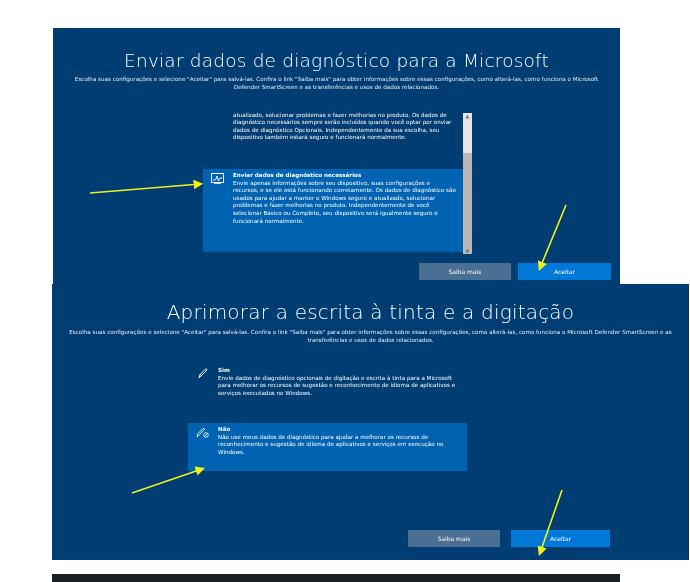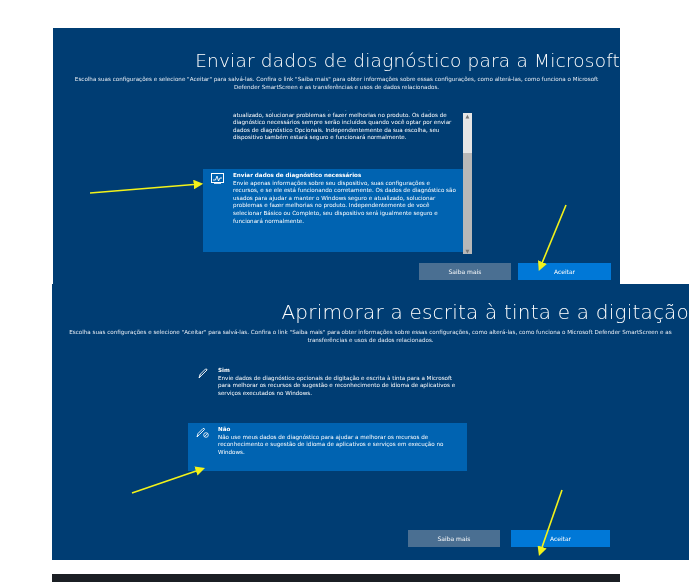--- a/index.html
+++ b/index.html
@@ -1,21 +1,21 @@
 <!DOCTYPE html>
 <html><head>
 <meta charset="utf-8">
 <style>
   html, body { margin:0; padding:0; background:#ffffff; }
   body { width:690px; height:582px; position:relative; overflow:hidden; font-family:"DejaVu Sans", sans-serif; }
   .panel { position:absolute; background:#003d73; color:#fff; overflow:hidden; }
   #panel1 { left:53px; top:28px; width:567px; height:259px; }
   #panel2 { left:52px; top:284px; width:637px; height:276px; }
   #bottom-strip { position:absolute; left:52px; top:574px; width:568px; height:8px; background:#1b1f24; }
-  .title { position:absolute; left:0; width:100%; text-align:right; font-weight:300; letter-spacing:0.2px; white-space:nowrap; }
+  .title { position:absolute; left:0; width:100%; text-align:center; font-weight:300; letter-spacing:0.2px; white-space:nowrap; }
   #panel1 .title { top:22px; font-size:18.5px; }
   #panel2 .title { top:16px; font-size:20px; }
   .subtitle { position:absolute; left:10px; right:10px; text-align:center; font-size:5.6px; line-height:8px; color:#e8eef5; }
   #panel1 .subtitle { top:47px; }
   #panel2 .subtitle { top:44px; }
   .option { position:absolute; font-size:5.6px; line-height:7.6px; color:#fff; box-sizing:border-box; }
   .option .icon { position:absolute; left:8px; top:4px; width:13px; height:11px; }
   .option .text { position:absolute; left:30px; right:6px; top:3px; }
   .option .label { font-weight:bold; display:block; }
   .option.selected { background:#0063b1; }

